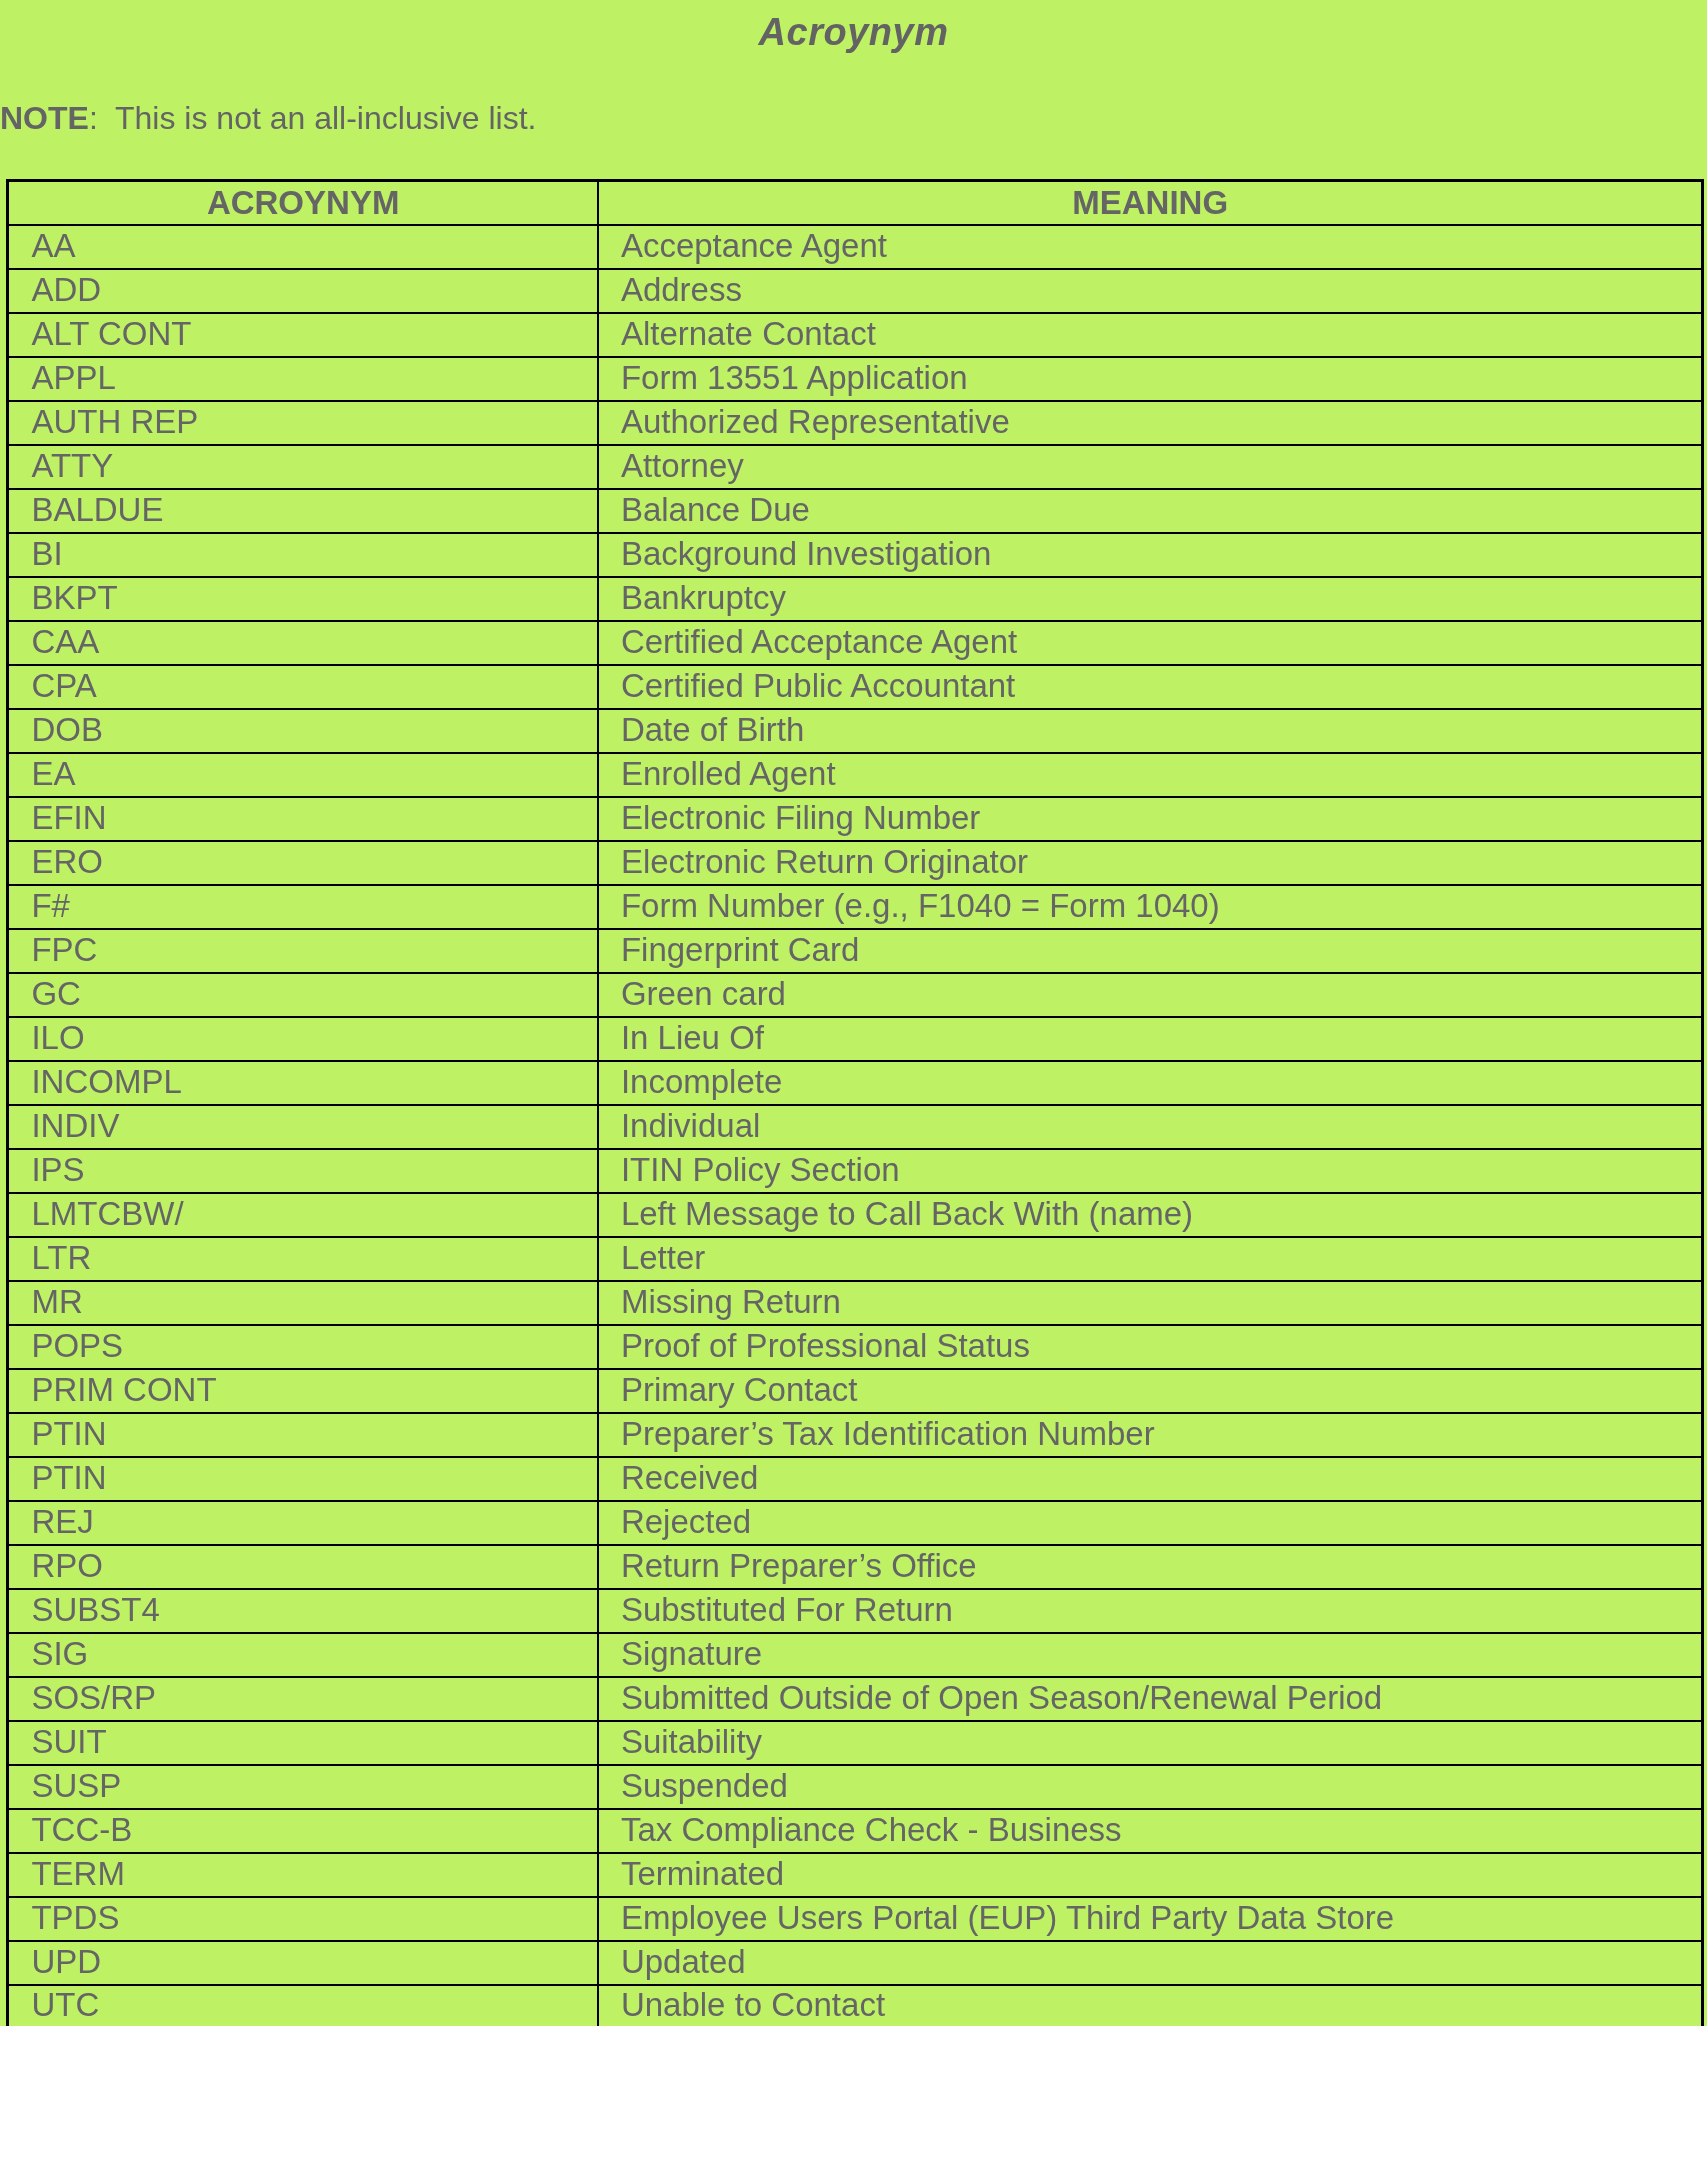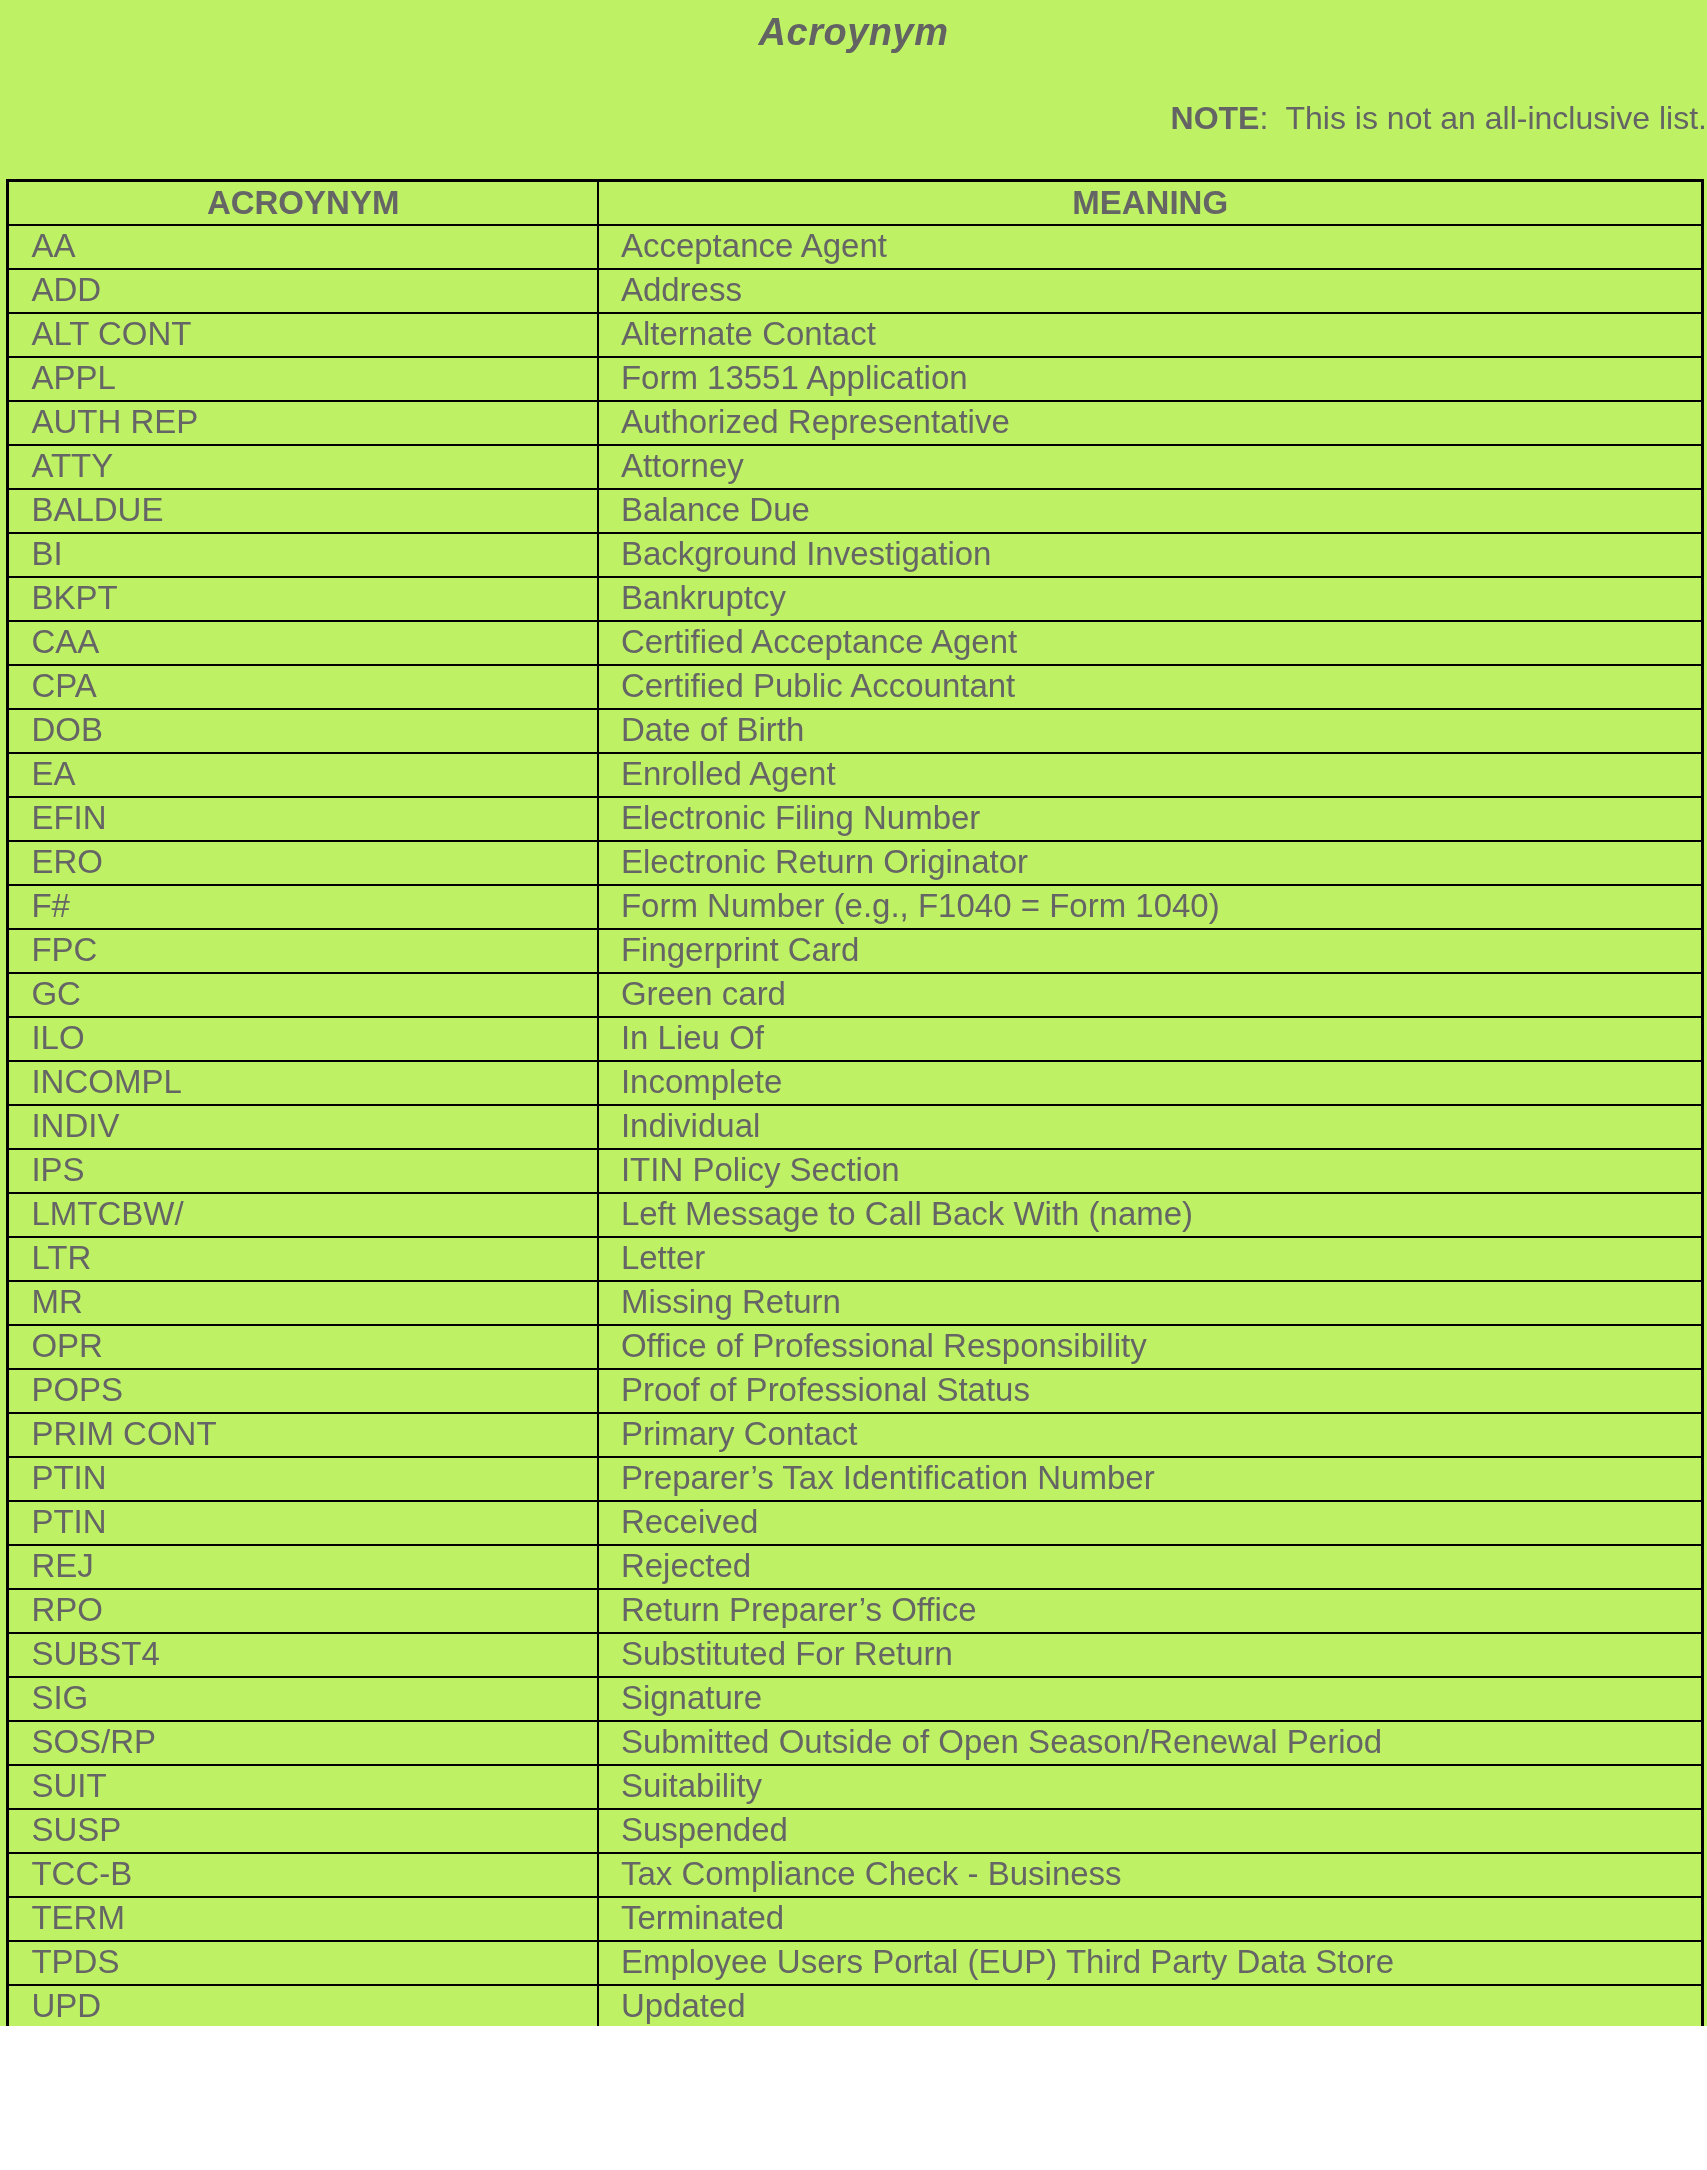--- a/index.html
+++ b/index.html
@@ -19,21 +19,21 @@
     padding-top: 11px;
     text-align: center;
     font-size: 38px;
     font-weight: bold;
     font-style: italic;
     color: #636363;
     letter-spacing: 0.5px;
   }
   .note-line {
     margin-top: 46px;
-    text-align: right;
+    text-align: left;
     font-size: 32px;
     color: #646464;
   }
   .note-label { font-weight: bold; }
   table.acro-table {
     border-collapse: collapse;
     table-layout: fixed;
     width: 1698px;
     margin: 42px 2.8px 0 6.4px;
     border: 3.7px solid #000000;
@@ -175,24 +175,20 @@
         </tr>
         <tr>
           <td>LTR</td>
           <td>Letter</td>
         </tr>
         <tr>
           <td>MR</td>
           <td>Missing Return</td>
         </tr>
         <tr>
-          <td>OPR</td>
-          <td>Office of Professional Responsibility</td>
-        </tr>
-        <tr>
           <td>POPS</td>
           <td>Proof of Professional Status</td>
         </tr>
         <tr>
           <td>PRIM CONT</td>
           <td>Primary Contact</td>
         </tr>
         <tr>
           <td>PTIN</td>
           <td>Preparer’s Tax Identification Number</td>

